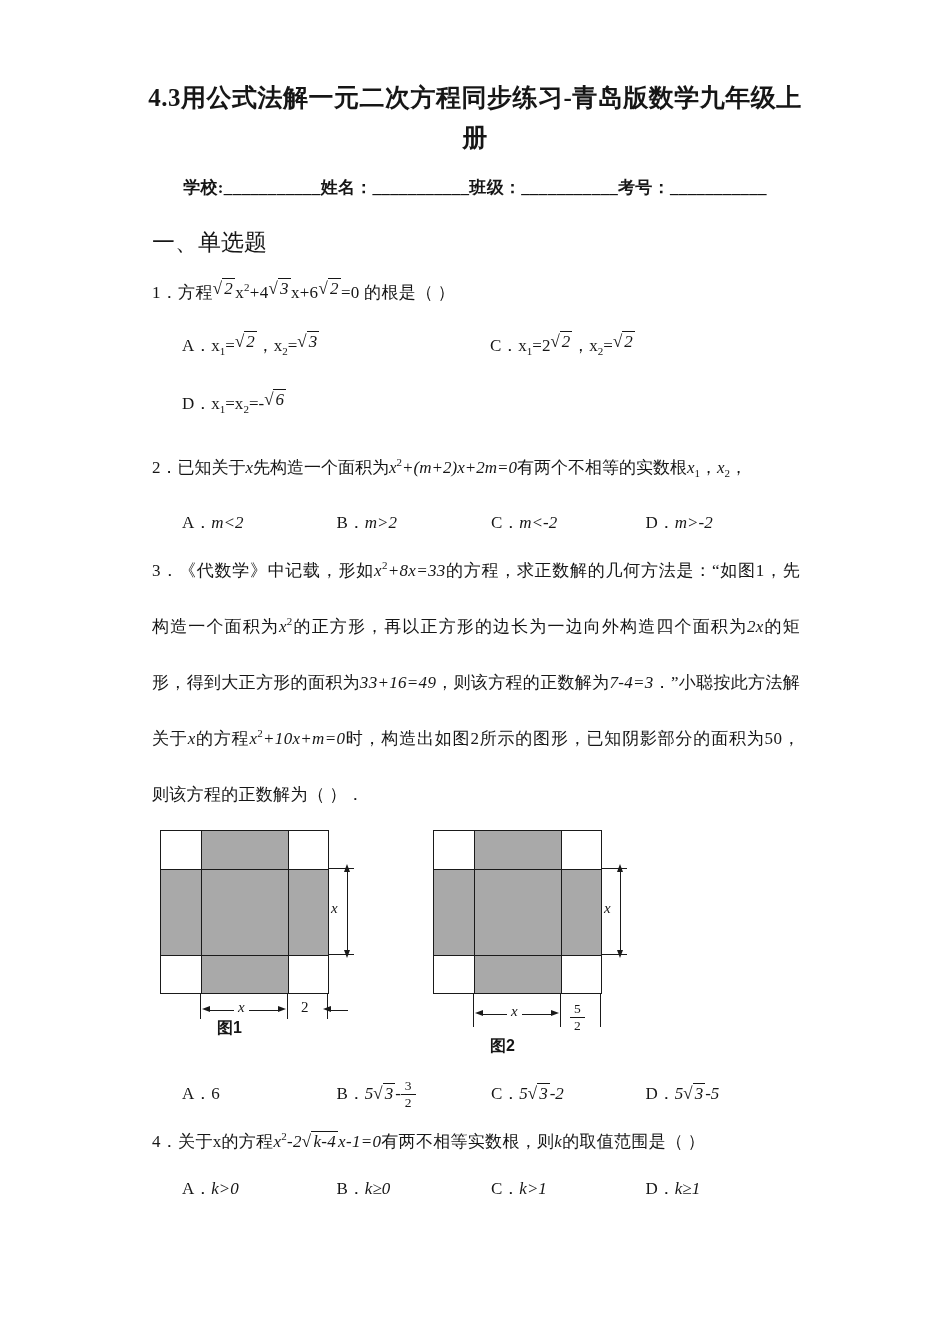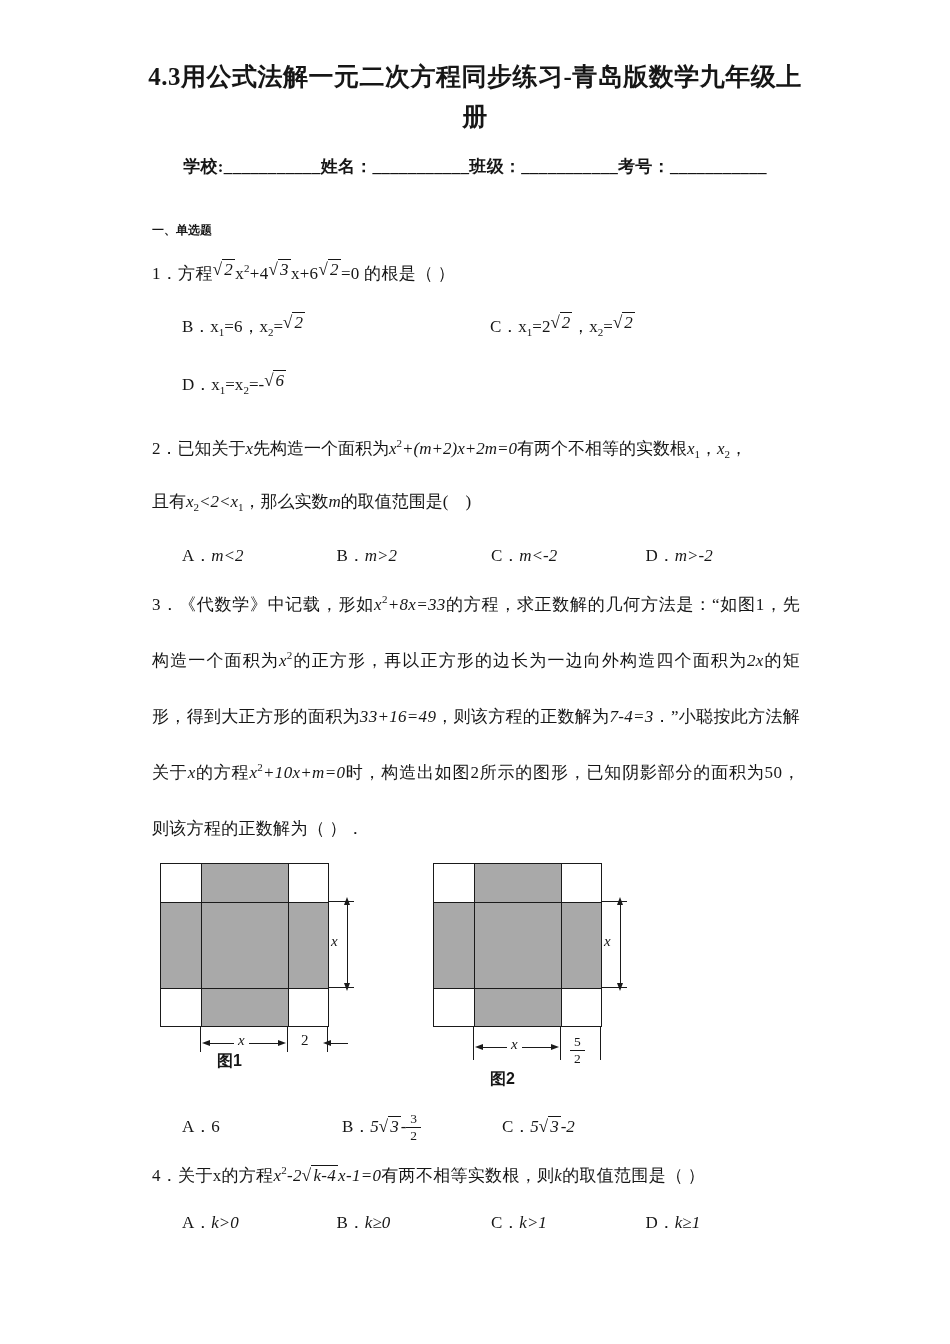--- a/index.html
+++ b/index.html
@@ -1,30 +1,30 @@
 <!DOCTYPE html>
 <html><head>
 <meta charset="utf-8">
 <style>
   html,body{margin:0;padding:0;}
   body{
     width:950px;height:1344px;overflow:hidden;background:#ffffff;
     font-family:"Liberation Serif","DejaVu Serif",serif;color:#161616;font-size:17px;
   }
-  .page{padding-top:54px;}
+  .page{padding-top:75px;}
   .title{
     text-align:center;font-size:25px;font-weight:bold;line-height:1.85;
     white-space:nowrap;letter-spacing:0.5px;
   }
   .header-line{
     text-align:center;margin-top:14px;font-size:17px;font-weight:bold;letter-spacing:0.3px;
   }
   .content{padding:0 150px 0 152px;}
   .section-title{
-    margin-top:44px;font-weight:bold;font-size:12px;
+    margin-top:28px;font-weight:normal;font-size:23px;
     font-family:"Liberation Sans","DejaVu Sans",sans-serif;
   }
   .stem{margin-top:18px;line-height:2.0;letter-spacing:0.3px;}
   .stem2 .line{line-height:3.1;}
   .para{margin-top:4px;line-height:3.3;letter-spacing:0.3px;text-align:justify;}
   .opts-2col{
     display:grid;grid-template-columns:308px auto;row-gap:26px;
     margin:20px 0 0 30px;line-height:1.9;
   }
   .opts-4col{display:flex;margin:14px 0 0 30px;line-height:1.9;}
@@ -71,29 +71,28 @@
 
   <div class="header-line">学校:___________姓名：___________班级：___________考号：___________</div>
 
   <div class="content">
 
     <div class="section-title">一、单选题</div>
 
     <div>
       <div class="stem"><span>1．方程</span><span class="rad raised">√<span class="radc">2</span></span><span>x</span><sup>2</sup><span>+4</span><span class="rad raised">√<span class="radc">3</span></span><span>x+6</span><span class="rad raised">√<span class="radc">2</span></span><span>=0 的根是（  ）</span></div>
       <div class="opts-2col">
-        <div class="opt"><span>B．x</span><sub>1</sub><span>=6，x</span><sub>2</sub><span>=</span><span class="rad raised">√<span class="radc">2</span></span></div>
+        <div class="opt"><span>A．x</span><sub>1</sub><span>=</span><span class="rad raised">√<span class="radc">2</span></span><span>，x</span><sub>2</sub><span>=</span><span class="rad raised">√<span class="radc">3</span></span></div>
         <div class="opt"><span>C．x</span><sub>1</sub><span>=2</span><span class="rad raised">√<span class="radc">2</span></span><span>，x</span><sub>2</sub><span>=</span><span class="rad raised">√<span class="radc">2</span></span></div>
         <div class="opt"><span>D．x</span><sub>1</sub><span>=x</span><sub>2</sub><span>=-</span><span class="rad raised">√<span class="radc">6</span></span></div>
       </div>
     </div>
 
     <div class="stem2" style="margin-top:22px">
       <div class="line"><span>2．已知关于</span><span class="math">x</span><span>先构造一个面积为</span><span class="math">x</span><sup>2</sup><span class="math">+(m+2)x+2m=0</span><span>有两个不相等的实数根</span><span class="math">x</span><sub>1</sub><span>，</span><span class="math">x</span><sub>2</sub><span>，</span></div>
-      <div class="line"><span>且有</span><span class="math">x</span><sub>2</sub><span class="math">&lt;2&lt;x</span><sub>1</sub><span>，那么实数</span><span class="math">m</span><span>的取值范围是(　)</span></div>
       <div class="opts-4col" style="margin-top:12px">
         <div class="opt"><span>A．</span><span class="math">m&lt;2</span></div>
         <div class="opt"><span>B．</span><span class="math">m&gt;2</span></div>
         <div class="opt"><span>C．</span><span class="math">m&lt;-2</span></div>
         <div class="opt"><span>D．</span><span class="math">m&gt;-2</span></div>
       </div>
     </div>
 
     <div>
       <div class="para"><span>3．《代数学》中记载，形如</span><span class="math">x</span><sup>2</sup><span class="math">+8x=33</span><span>的方程，求正数解的几何方法是：“如图1，先构造一个面积为</span><span class="math">x</span><sup>2</sup><span>的正方形，再以正方形的边长为一边向外构造四个面积为</span><span class="math">2x</span><span>的矩形，得到大正方形的面积为</span><span class="math">33+16=49</span><span>，则该方程的正数解为</span><span class="math">7-4=3</span><span>．”小聪按此方法解关于</span><span class="math">x</span><span>的方程</span><span class="math">x</span><sup>2</sup><span class="math">+10x+m=0</span><span>时，构造出如图2所示的图形，已知阴影部分的面积为50，则该方程的正数解为（  ）．</span></div>
@@ -146,20 +145,21 @@
           <div class="dimlabel" style="left:137px;top:171px"><span class="frac"><span class="fn">5</span><span class="fd">2</span></span></div>
           <div class="figcap" style="left:57px;top:206px">图2</div>
         </div>
 
       </div>
 
       <div class="opts-4col" style="margin-top:16px">
         <div class="opt"><span>A．6</span></div>
         <div class="opt"><span>B．</span><span class="math">5</span><span class="rad">√<span class="radc">3</span></span><span class="math">-</span><span class="frac"><span class="fn">3</span><span class="fd">2</span></span></div>
         <div class="opt"><span>C．</span><span class="math">5</span><span class="rad">√<span class="radc">3</span></span><span class="math">-2</span></div>
+        <div class="opt"><span>D．</span><span class="math">5</span><span class="rad">√<span class="radc">3</span></span><span class="math">-5</span></div>
       </div>
     </div>
 
     <div>
       <div class="stem" style="margin-top:14px"><span>4．关于x的方程</span><span class="math">x</span><sup>2</sup><span class="math">-2</span><span class="rad">√<span class="radc">k-4</span></span><span class="math">x-1=0</span><span>有两不相等实数根，则</span><span class="math">k</span><span>的取值范围是（  ）</span></div>
       <div class="opts-4col" style="">
         <div class="opt"><span>A．</span><span class="math">k&gt;0</span></div>
         <div class="opt"><span>B．</span><span class="math">k≥0</span></div>
         <div class="opt"><span>C．</span><span class="math">k&gt;1</span></div>
         <div class="opt"><span>D．</span><span class="math">k≥1</span></div>

